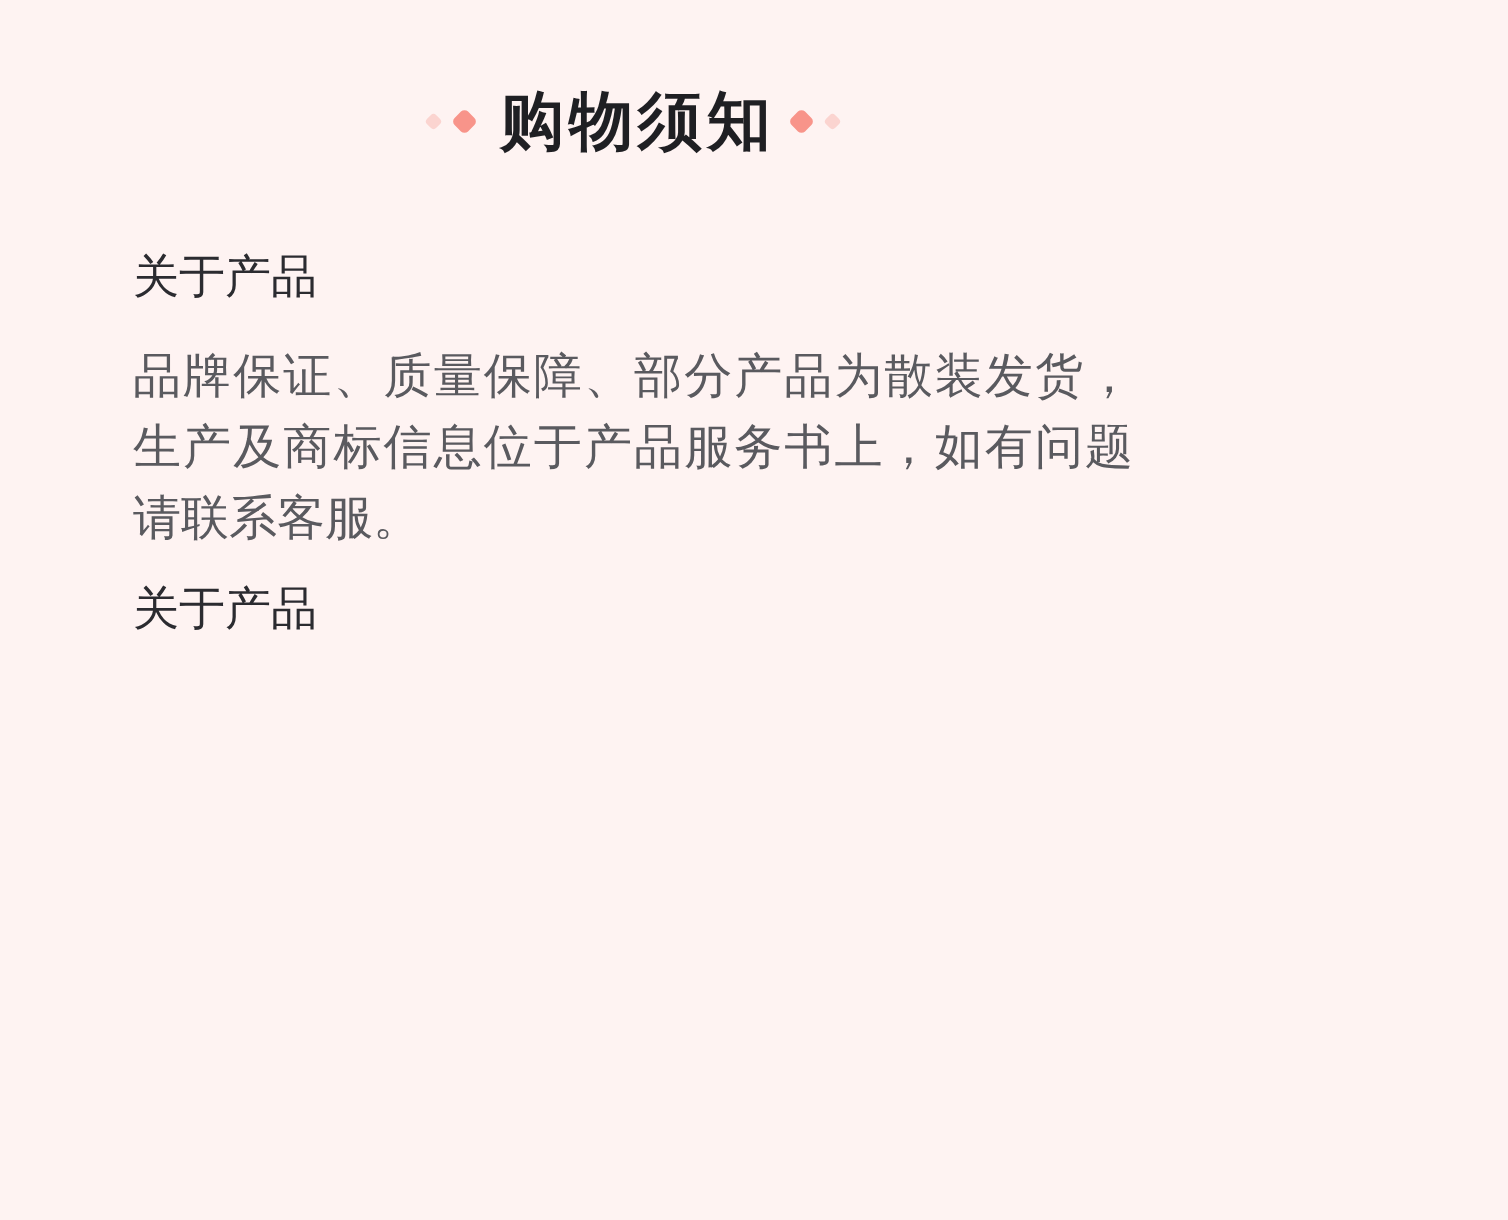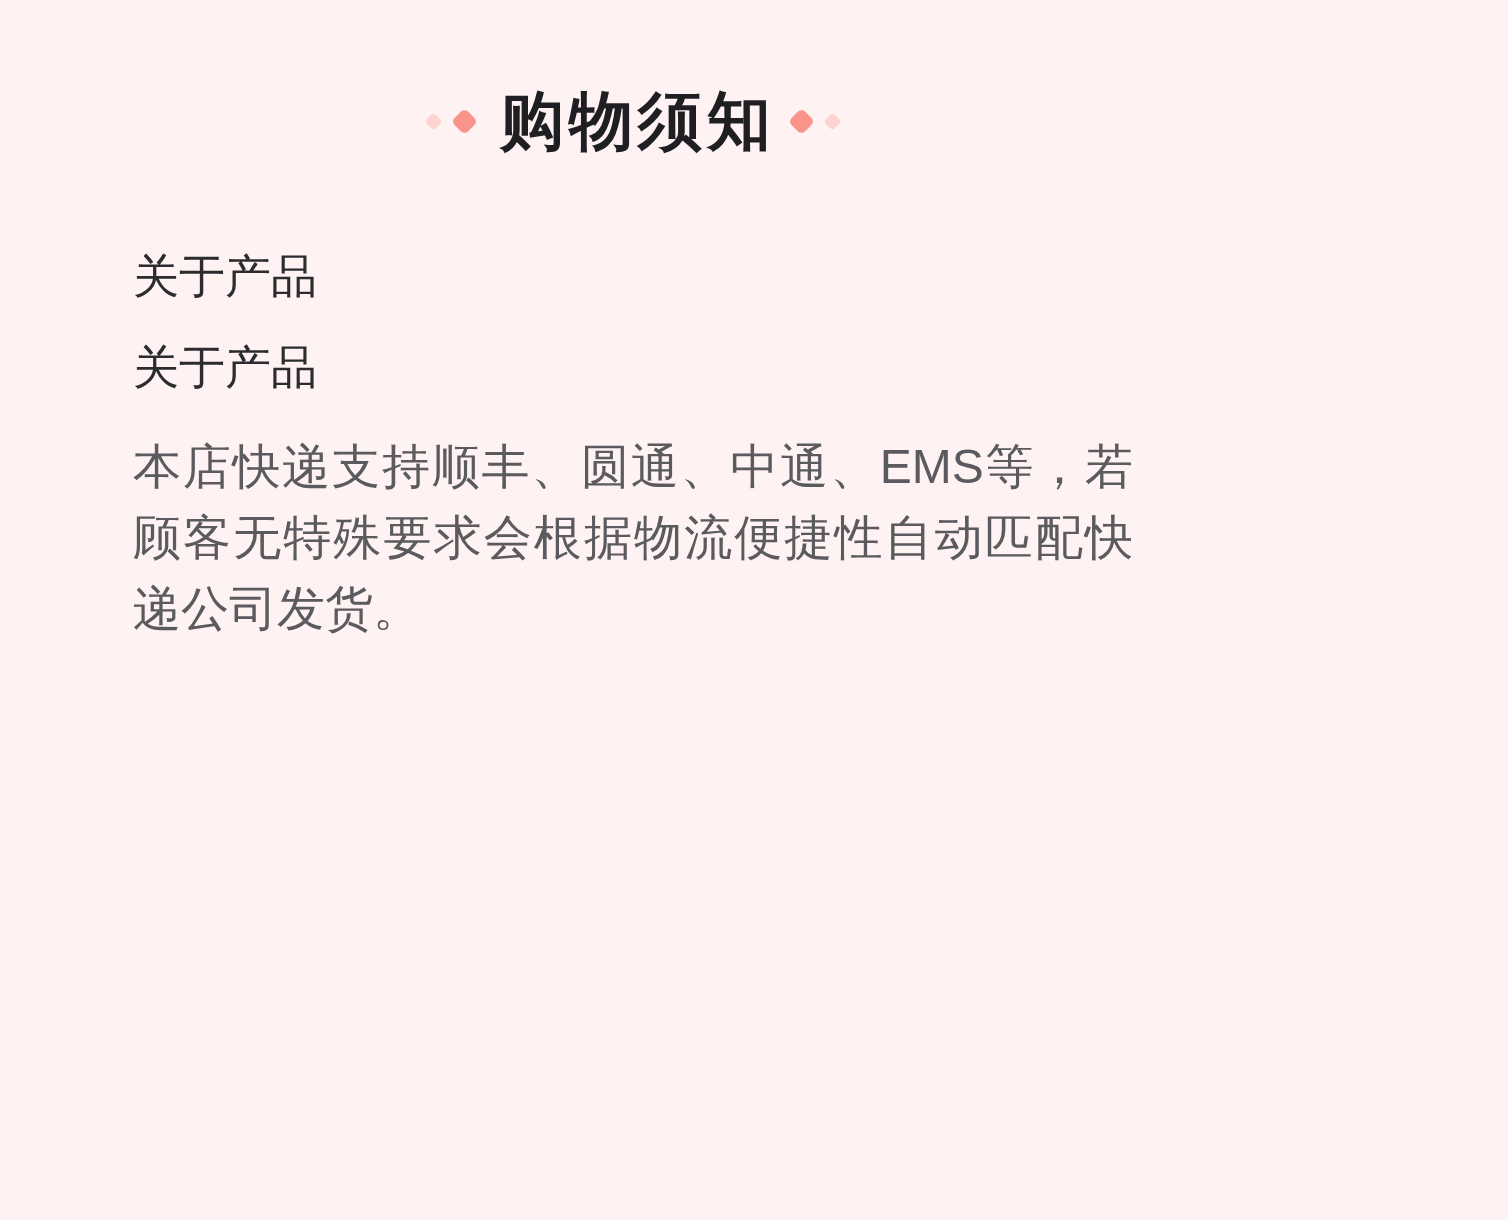--- a/index.html
+++ b/index.html
@@ -88,22 +88,22 @@
     <span class="diamond lg"></span>
     <h1 class="page-title">购物须知</h1>
     <span class="diamond lg"></span>
     <span class="diamond sm right"></span>
   </div>
 
   <div class="content">
 
     <section class="section">
       <h2 class="section-heading">关于产品</h2>
+      <p class="section-body">品牌保证、质量保障、部分产品为散装发货，生产及商标信息位于产品服务书上，如有问题请联系客服。</p>
     </section>
 
     <section class="section">
       <h2 class="section-heading">关于产品</h2>
-      <p class="section-body">本店快递支持顺丰、圆通、中通、EMS等，若顾客无特殊要求会根据物流便捷性自动匹配快递公司发货。</p>
     </section>
 
 
   </div>
 </div>
 
 </body></html>

